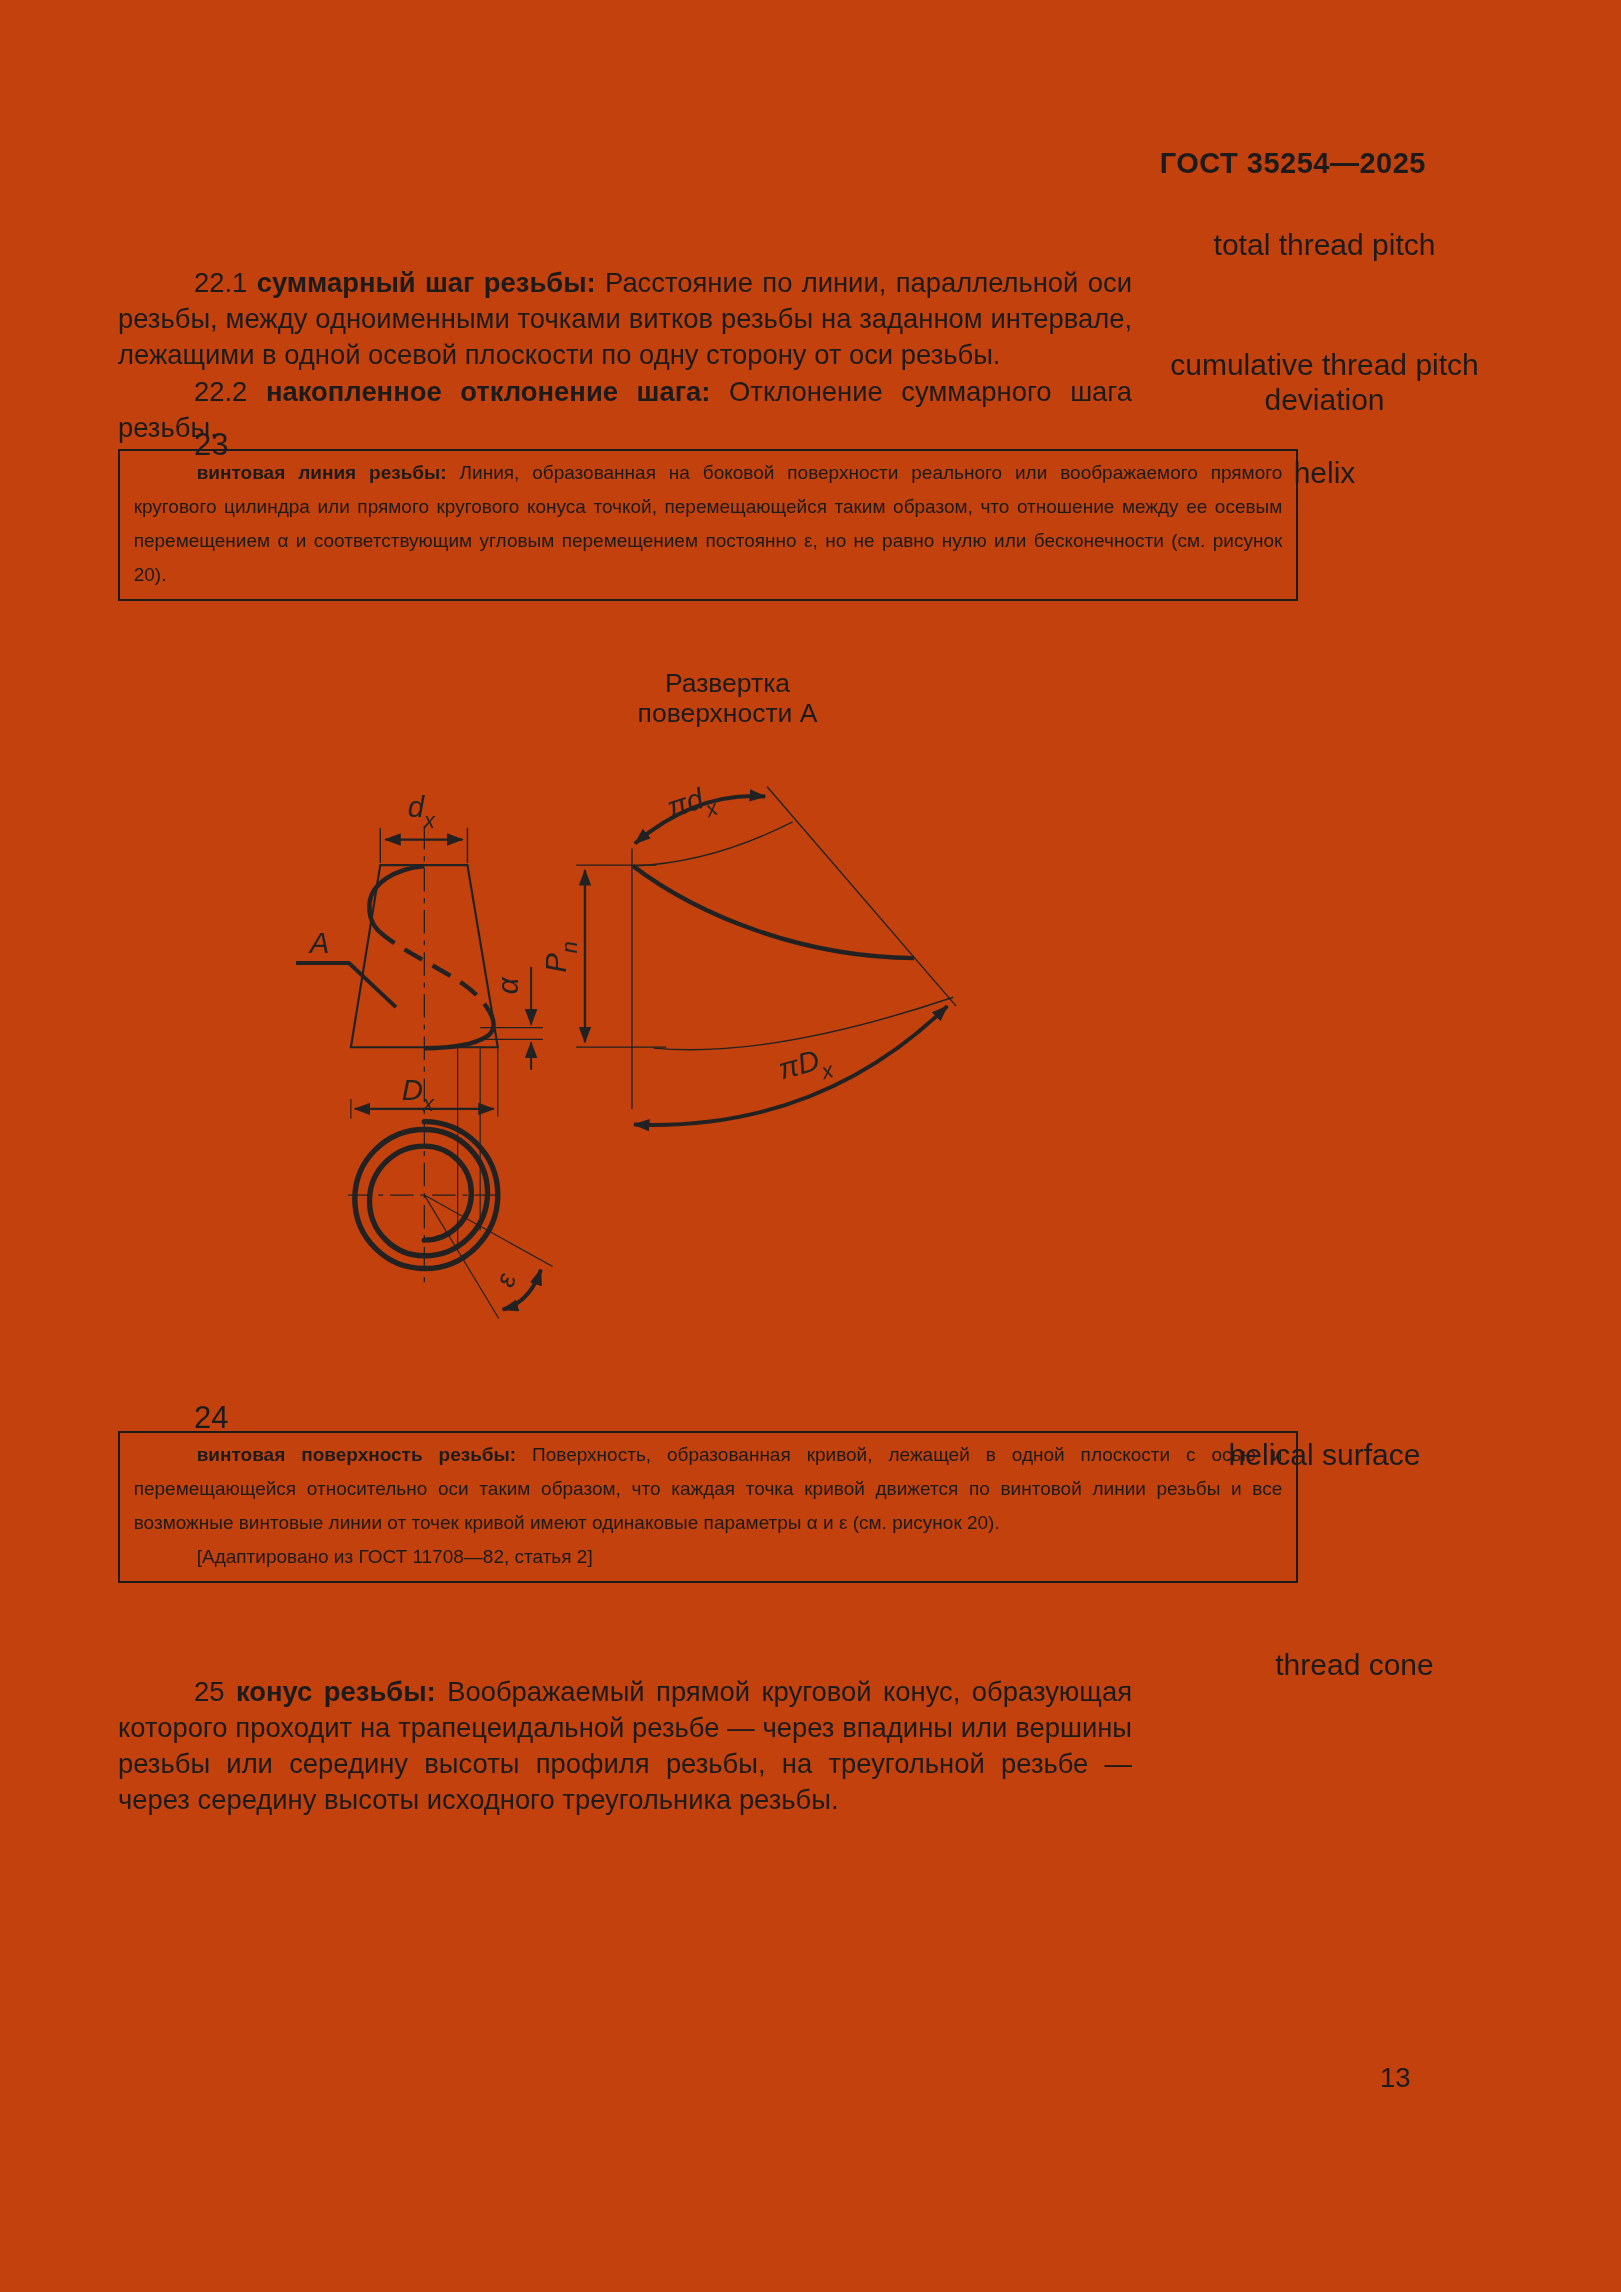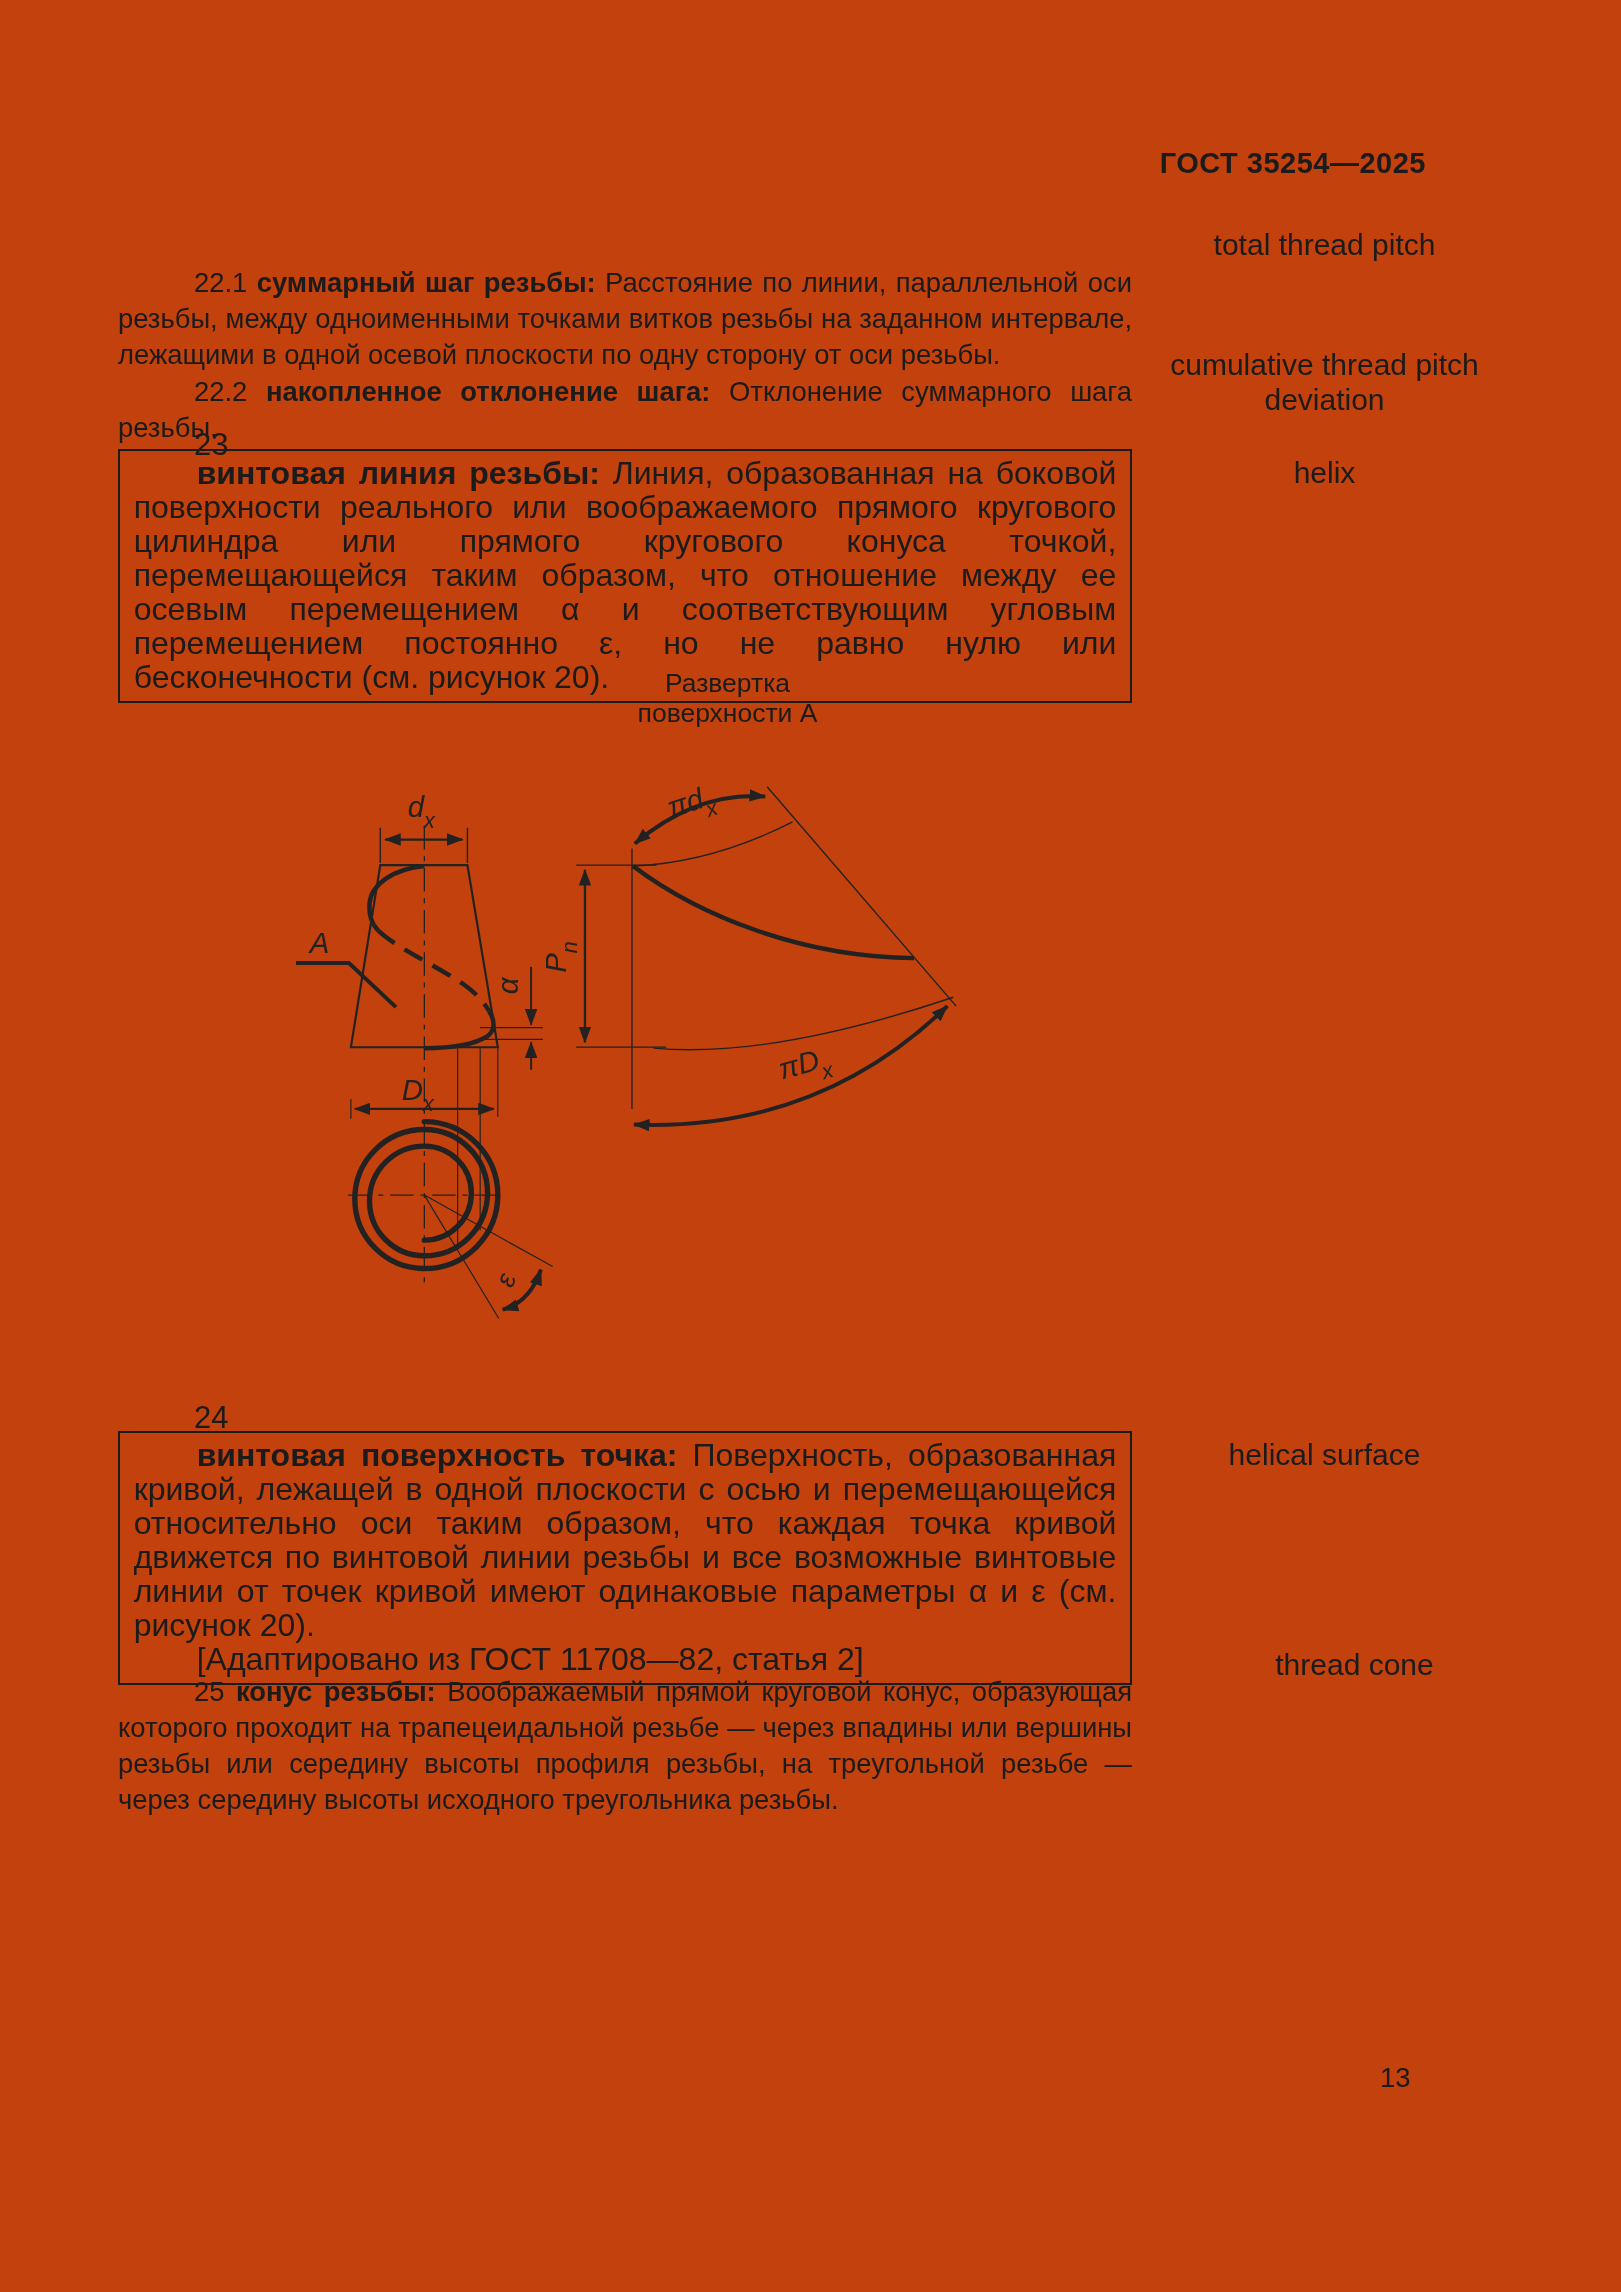--- a/index.html
+++ b/index.html
@@ -9,22 +9,22 @@
     margin:0 auto;
     text-decoration:underline;
   }
   .abs{position:absolute;}
   .header{top:147px;left:118px;width:1308px;text-align:right;
           font-size:29px;font-weight:bold;letter-spacing:0.5px;}
   .para{left:118px;width:1014px;font-size:27.4px;line-height:36px;
         text-align:justify;text-indent:76px;}
   .para b{font-weight:bold;}
   .clause-num{font-size:31px;line-height:36px;left:194px;}
-  .defbox{left:118px;width:1014px;border:2.9px solid #1b1b1b;box-sizing:border-box;
-          padding:4.9px 13.7px 6.9px 13.7px;font-size:32px;line-height:34px;}
+  .defbox{left:118px;width:1180px;border:2.9px solid #1b1b1b;box-sizing:border-box;
+          padding:4.9px 13.7px 6.9px 13.7px;font-size:19px;line-height:34px;}
   .defbox .def{margin:0;text-align:justify;text-indent:63px;}
   .defbox .note{margin:0;text-indent:63px;}
   .margin-label{left:1158px;width:333px;font-size:30px;line-height:35px;text-align:center;}
   .dev-caption{left:566px;width:323px;top:668px;text-align:center;
                font-size:26.5px;line-height:30px;}
   .fig-caption{left:118px;width:1014px;top:1358px;text-align:center;font-size:27.4px;}
   .page-num{left:1380px;top:2062px;font-size:27.4px;}
   svg text{font-family:"Liberation Sans", sans-serif;}
 </style>
 </head>
@@ -116,21 +116,21 @@
       <text transform="rotate(-90 388 237)" x="372" y="247"><tspan>P</tspan><tspan dy="11" font-size="22">n</tspan></text>
       <text transform="rotate(-18 505 95)" x="505" y="95"><tspan>πd</tspan><tspan dy="11" font-size="22">x</tspan></text>
       <text transform="rotate(-15 618 362)" x="618" y="362"><tspan>πD</tspan><tspan dy="11" font-size="22">x</tspan></text>
       <text transform="rotate(-70 337 565)" x="329" y="574" font-size="28"><tspan>ε</tspan></text>
     </g>
   </svg>
 
 
   <div class="abs clause-num" style="top:1400px;">24</div>
   <div class="abs defbox" style="top:1431px;">
-    <p class="def"><b>винтовая поверхность точка:</b>
+    <p class="def"><b>винтовая поверхность резьбы:</b>
       <span>Поверхность, образованная кривой, лежащей в одной плоскости с осью и перемещающейся относительно оси таким образом, что каждая точка кривой движется по винтовой линии резьбы и все возможные винтовые линии от точек кривой имеют одинаковые параметры α и ε (см. рисунок 20).</span></p>
     <p class="note">[Адаптировано из ГОСТ 11708—82, статья 2]</p>
   </div>
   <div class="abs margin-label" style="top:1437px;">helical surface</div>
 
   <p class="abs para" style="top:1647px;"><span>25</span>
     <b>конус резьбы:</b>
     <span>Воображаемый прямой круговой конус, образующая которого проходит на трапецеидальной резьбе — через впадины или вершины резьбы или середину высоты профиля резьбы, на треугольной резьбе — через середину высоты исходного треугольника резьбы.</span></p>
   <div class="abs margin-label" style="top:1647px;margin-left:30px;">thread cone</div>
 

